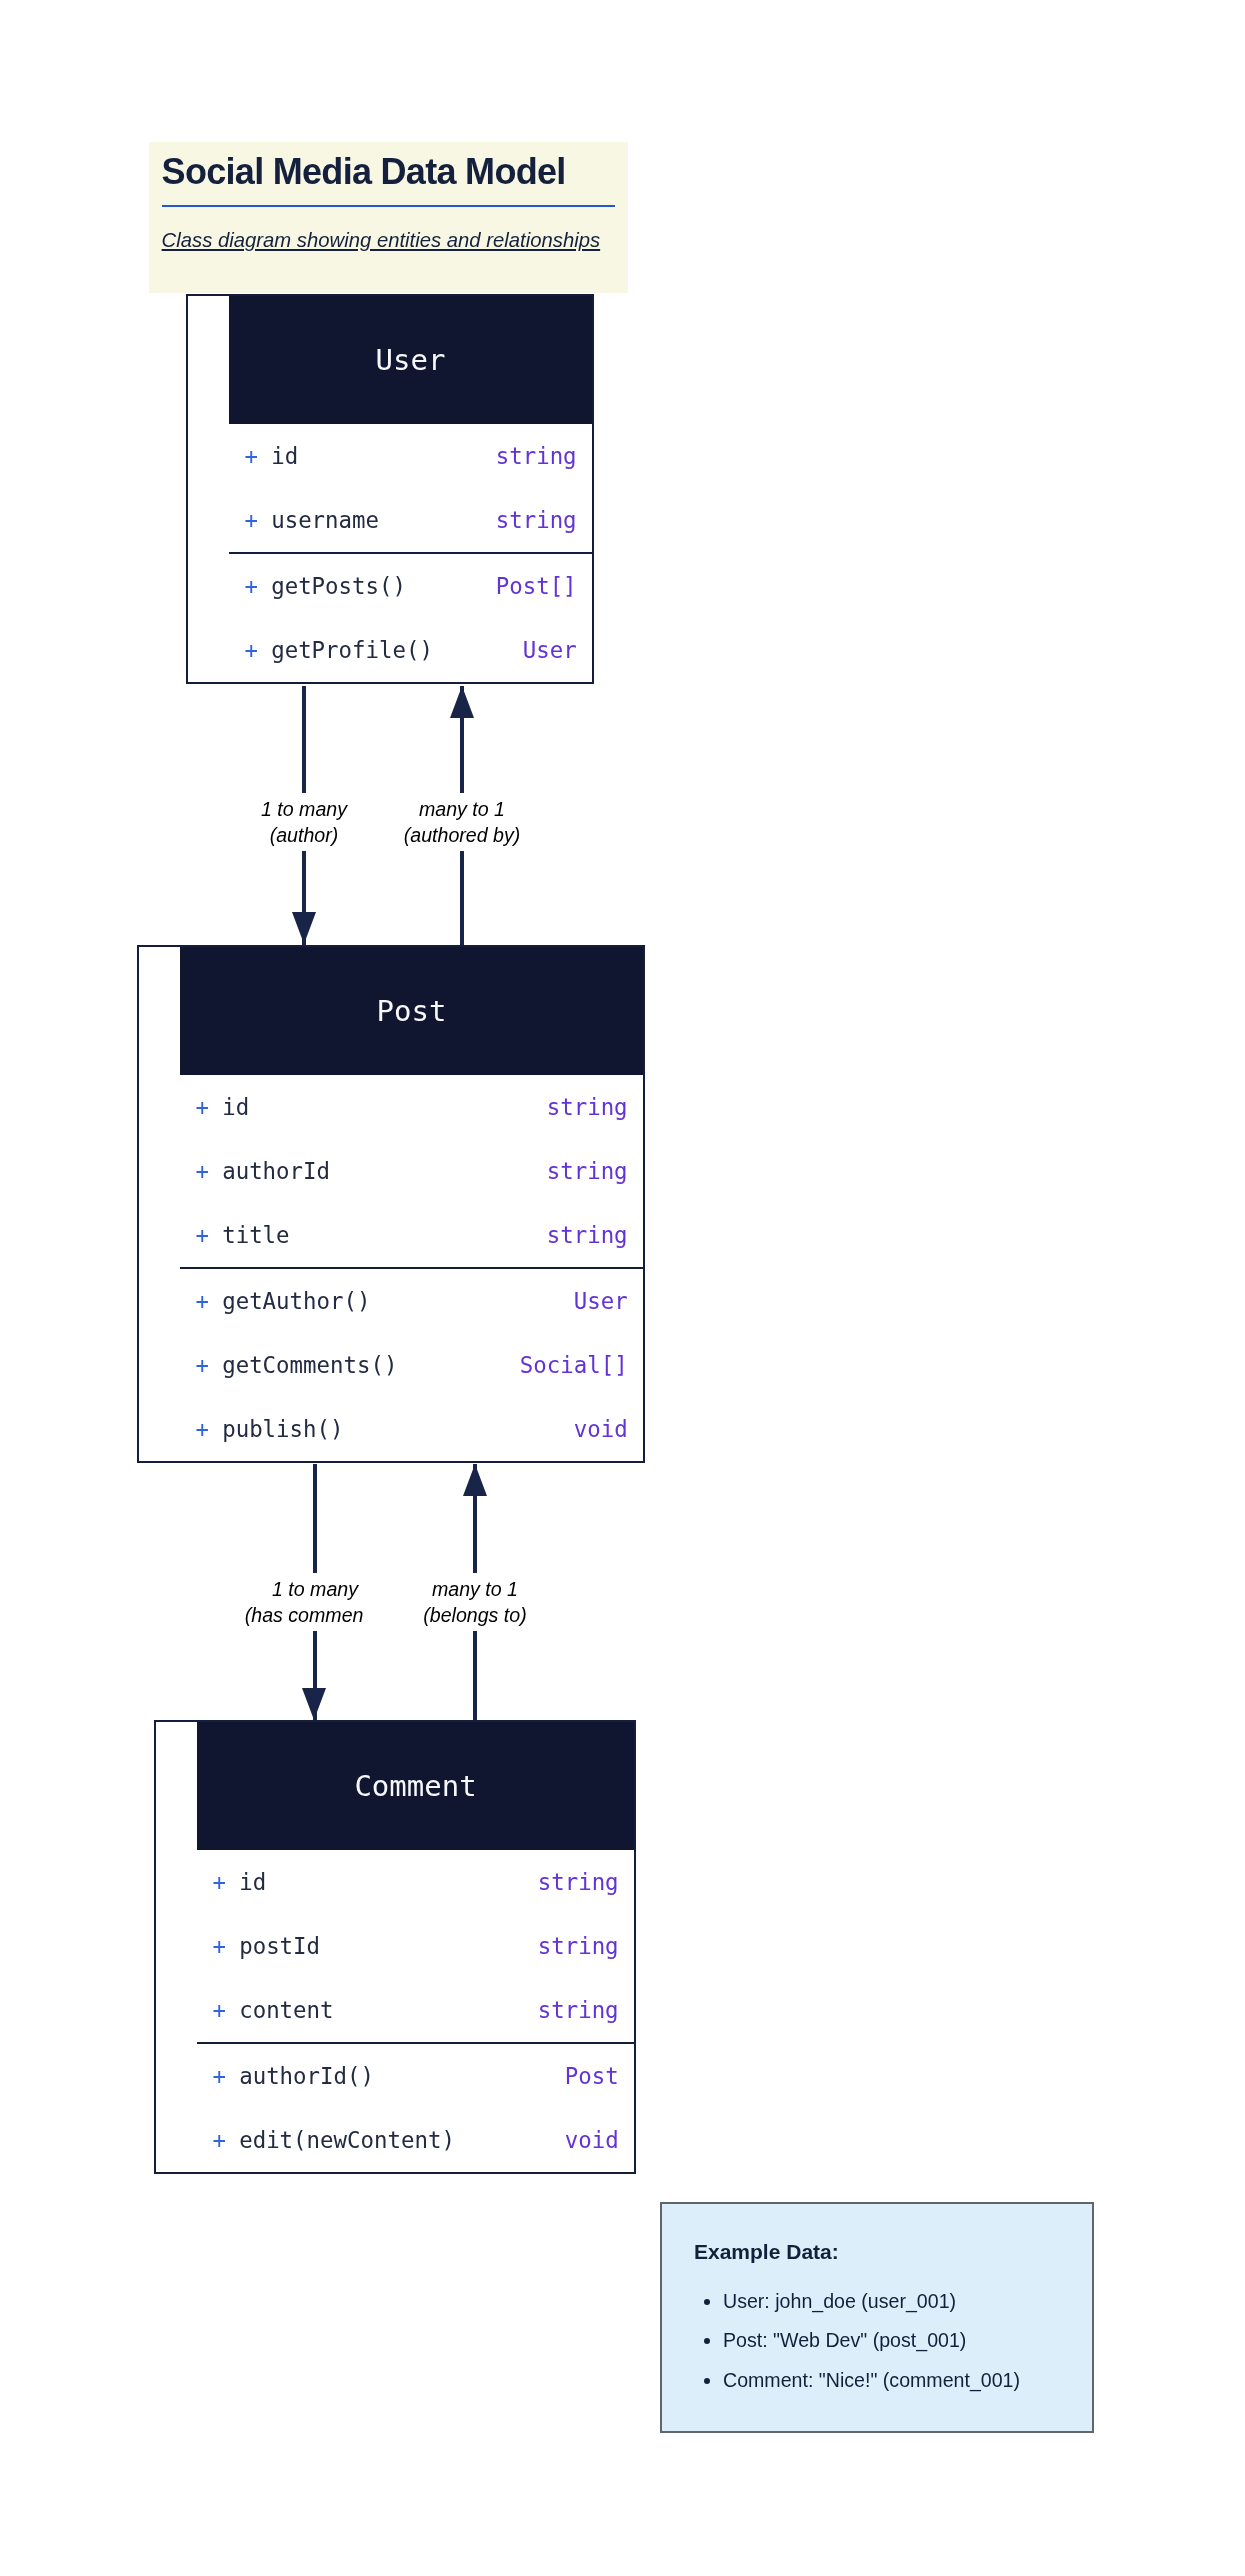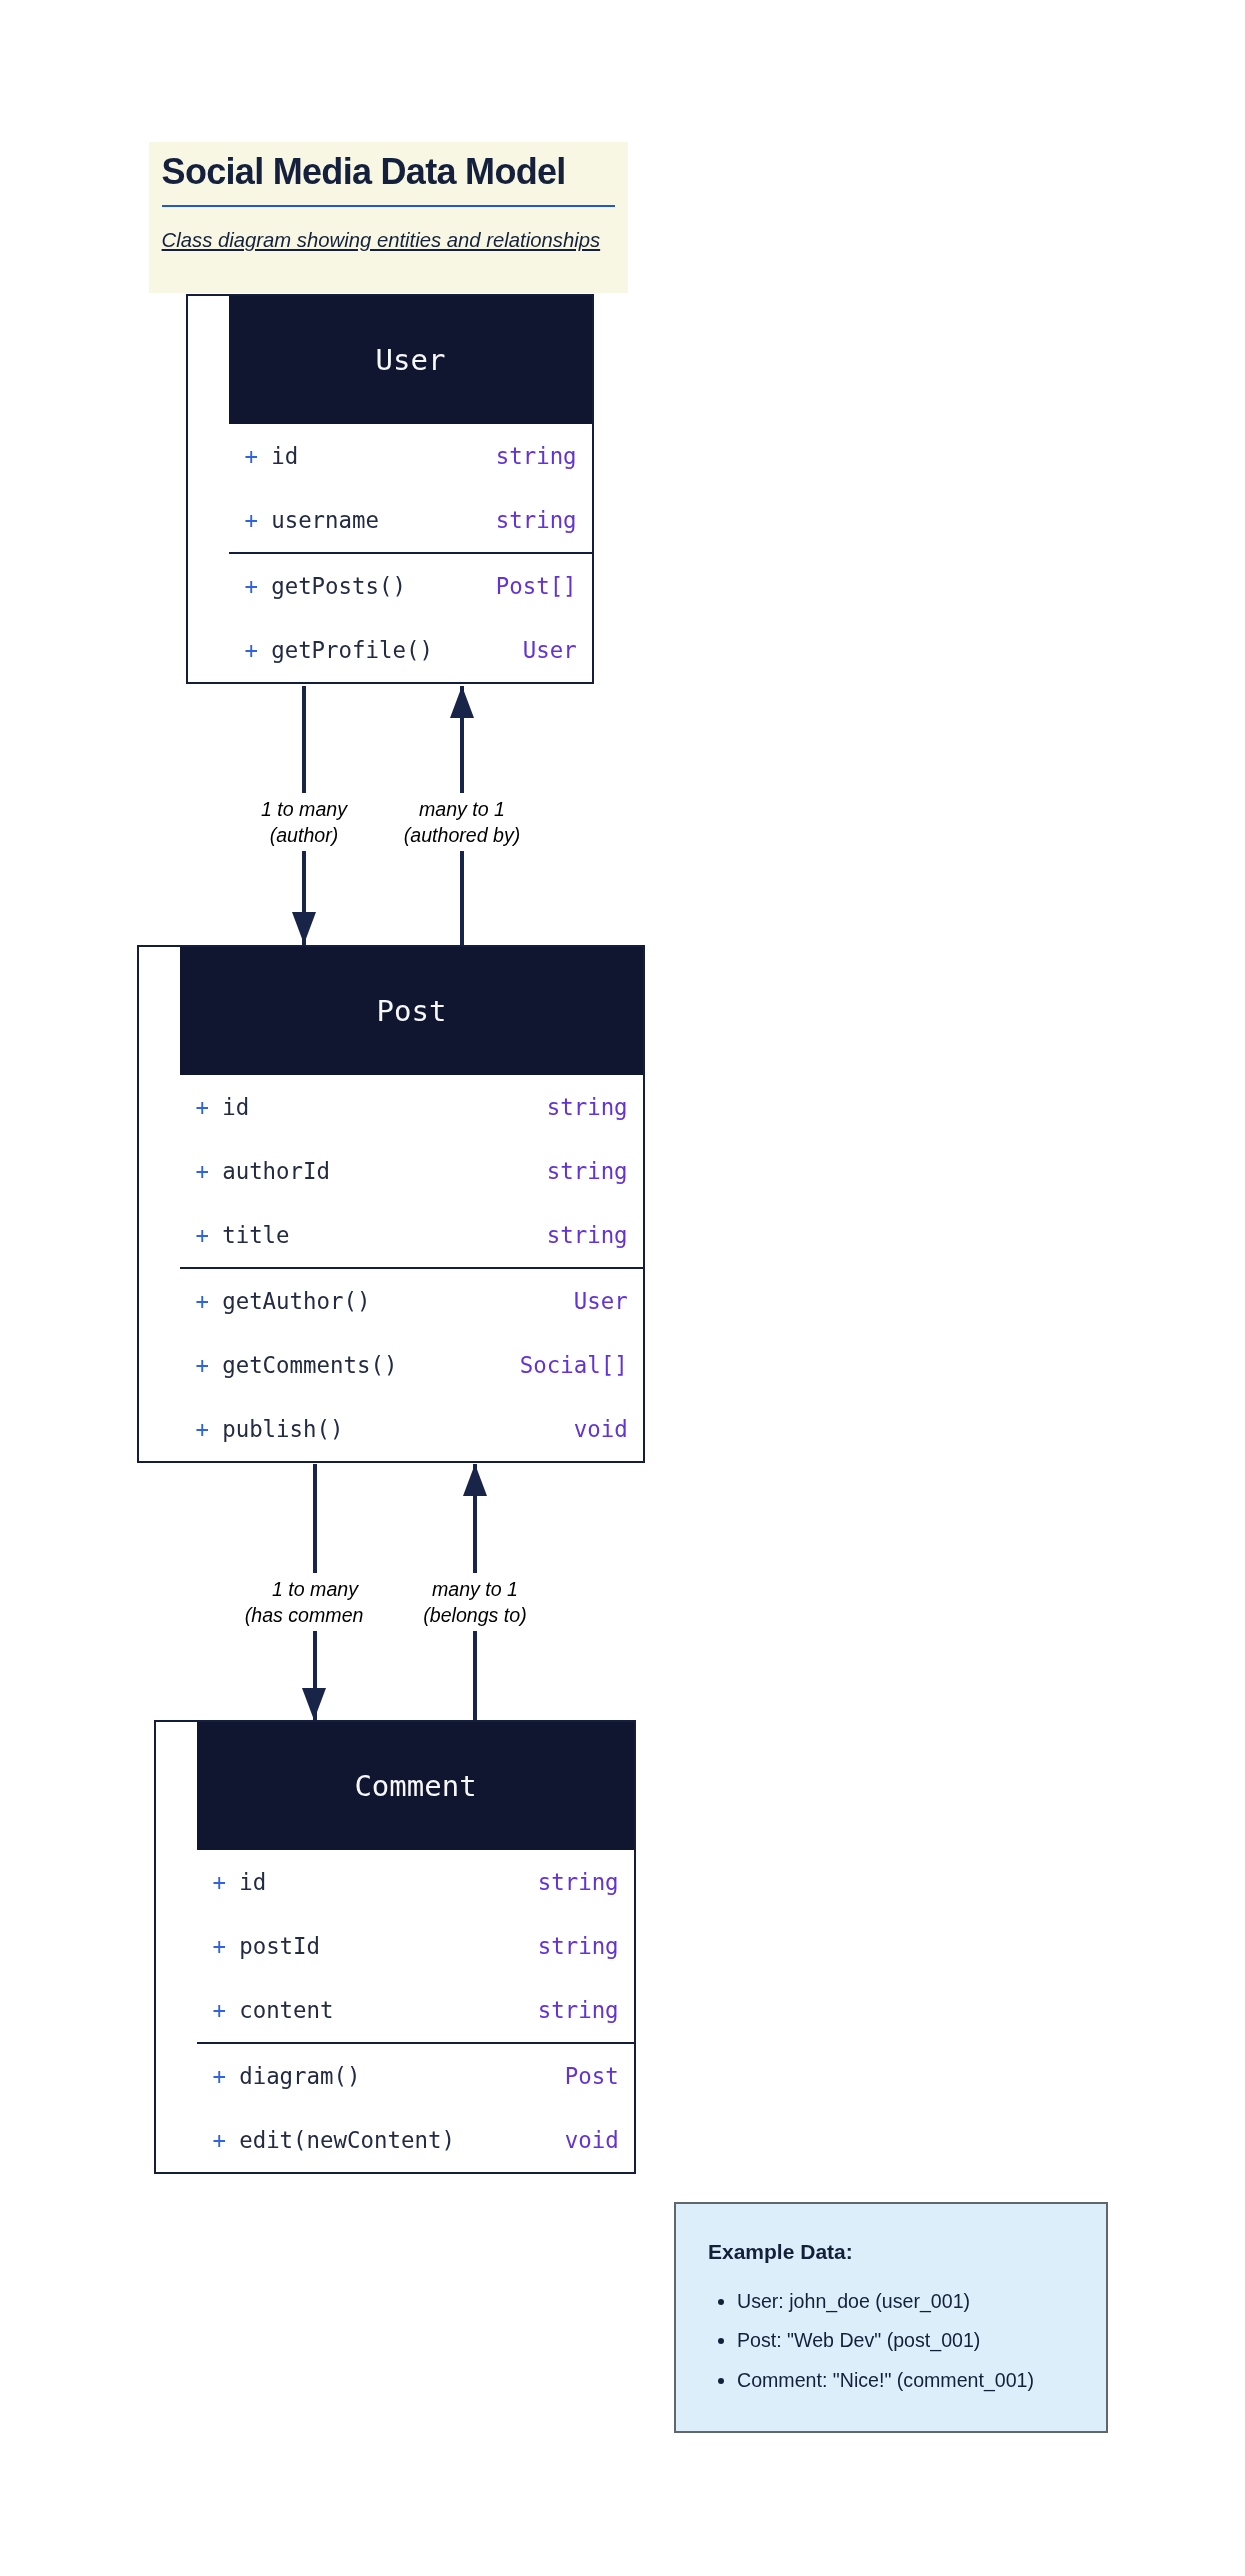--- a/index.html
+++ b/index.html
@@ -49,21 +49,21 @@
   #r1-label-b{left:350px;top:786px;}
 
   #r2-down-line{left:313px;top:1464px;height:256px;}
   #r2-down-head{left:302px;top:1688px;}
   #r2-up-line{left:473px;top:1464px;height:256px;}
   #r2-up-head{left:463px;top:1464px;}
   #r2-label-a{left:203px;top:1566px;}
   #r2-label-b{left:363px;top:1566px;}
 
   
-  .example-box{position:absolute;left:674px;top:2202px;width:434px;height:231px;
+  .example-box{position:absolute;left:660px;top:2202px;width:434px;height:231px;
                box-sizing:border-box;background:#ddeefb;border:2.8px solid #60666c;
                padding:35px 14px 0 32px;color:#13203a;}
   .example-box .ex-title{font-weight:700;font-size:21px;line-height:25px;}
   .example-box ul{margin:25px 0 0 0;padding-left:29px;font-size:19.6px;line-height:24px;}
   .example-box li{margin-bottom:15.4px;}
 </style>
 </head>
 <body>
 
 <div class="canvas">
@@ -181,21 +181,21 @@
       </div>
       <div class="member">
         <span class="vis">+</span>
         <span class="mname">content</span>
         <span class="mtype">string</span>
       </div>
     </div>
     <div class="section methods">
       <div class="member">
         <span class="vis">+</span>
-        <span class="mname">diagram()</span>
+        <span class="mname">authorId()</span>
         <span class="mtype">Post</span>
       </div>
       <div class="member">
         <span class="vis">+</span>
         <span class="mname">edit(newContent)</span>
         <span class="mtype">void</span>
       </div>
     </div>
   </div>
 

